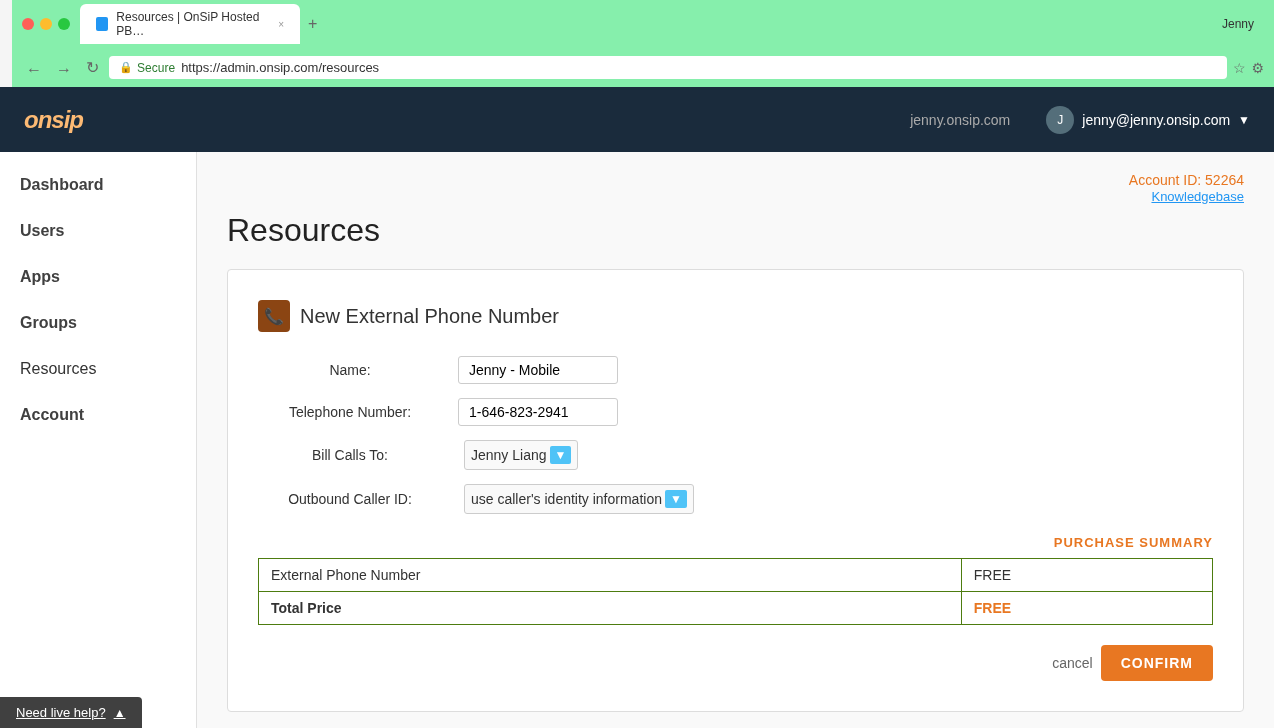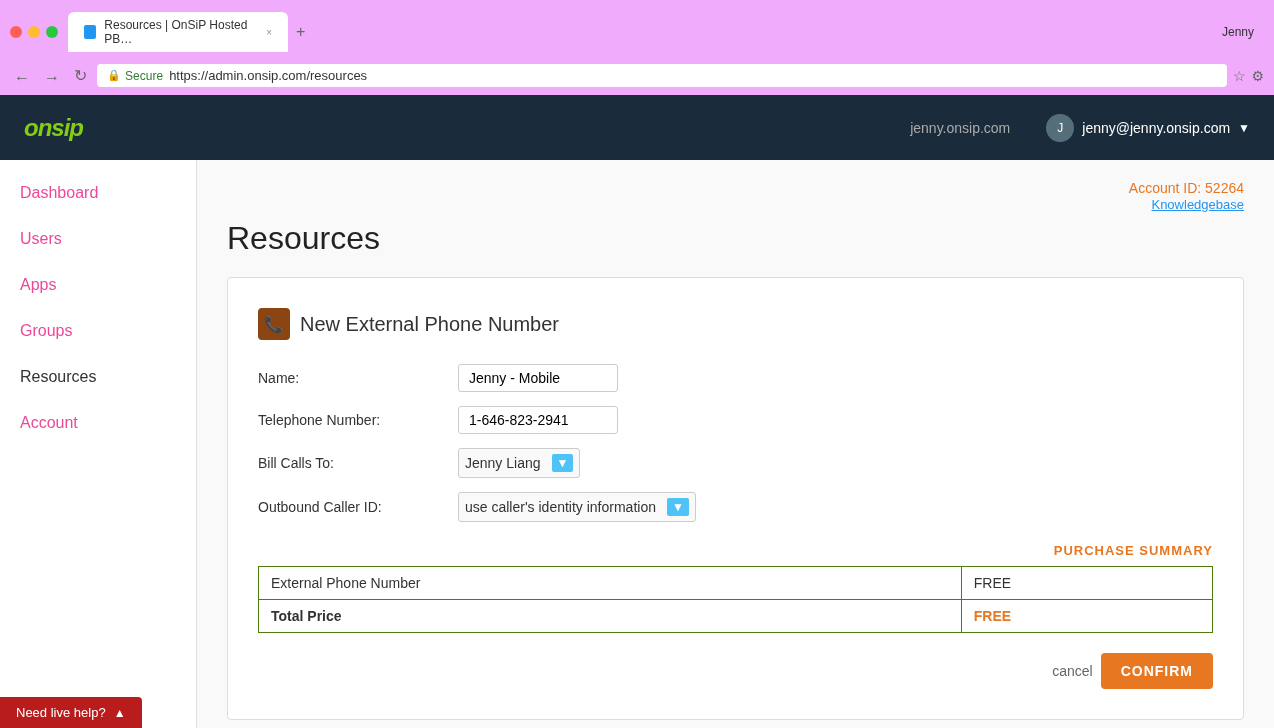--- a/index.html
+++ b/index.html
@@ -1,19 +1,19 @@
 <!DOCTYPE html>
 <html><head>
   <meta charset="utf-8">
   <style>
     * { margin: 0; padding: 0; box-sizing: border-box; }
     body { font-family: -apple-system, BlinkMacSystemFont, 'Segoe UI', Arial, sans-serif; font-size: 14px; background: #f5f5f5; color: #333; }
 
     
-    .browser-chrome { background: #f0abfc; padding: 12px 10px 0; }
+    .browser-chrome { background: #86efac; padding: 4px 10px 0; margin-left: 12px; }
     .browser-title-bar { display: flex; align-items: center; margin-bottom: 6px; }
     .browser-dots { display: flex; gap: 6px; margin-right: 10px; }
     .browser-dot { width: 12px; height: 12px; border-radius: 50%; }
     .browser-dot.red { background: #ff5f57; }
     .browser-dot.yellow { background: #febc2e; }
     .browser-dot.green { background: #28c840; }
     .browser-tab { background: #fff; border-radius: 6px 6px 0 0; padding: 6px 16px; font-size: 12px; color: #333; display: flex; align-items: center; gap: 8px; max-width: 220px; }
     .browser-tab-favicon { width: 14px; height: 14px; background: #2196F3; border-radius: 2px; }
     .browser-tab-close { margin-left: auto; color: #999; font-size: 10px; cursor: pointer; }
     .browser-new-tab { background: transparent; border: none; color: #666; font-size: 16px; cursor: pointer; padding: 0 8px; }
@@ -26,33 +26,33 @@
     .toolbar-actions { display: flex; gap: 6px; margin-left: auto; }
     .toolbar-icon { color: #666; font-size: 14px; cursor: pointer; }
     .user-label { font-size: 12px; color: #333; margin-left: auto; padding-right: 10px; }
 
     
     .app { display: flex; flex-direction: column; height: calc(728px - 68px); }
 
     
     .app-header { background: #1a2b3c; display: flex; align-items: center; padding: 0 24px; height: 65px; }
     .logo { color: #fff; font-size: 24px; font-weight: bold; font-style: italic; letter-spacing: -1px; }
-    .logo span { color: #84cc16; }
+    .logo span { color: #fdba74; }
     .header-right { margin-left: auto; display: flex; align-items: center; gap: 36px; }
     .account-domain { color: #aaa; font-size: 14px; }
     .user-menu { display: flex; align-items: center; gap: 8px; color: #fff; font-size: 14px; cursor: pointer; }
     .user-avatar { width: 28px; height: 28px; background: #546e7a; border-radius: 50%; display: flex; align-items: center; justify-content: center; color: #fff; font-size: 12px; }
     .chevron-down { color: #fff; font-size: 12px; }
 
     
     .app-body { display: flex; flex: 1; overflow: hidden; }
 
     
     .sidebar { width: 197px; background: #fff; border-right: 1px solid #e0e0e0; padding-top: 10px; flex-shrink: 0; }
-    .sidebar-item { padding: 14px 20px; font-size: 16px; color: #ec4899; cursor: pointer; display: block; text-decoration: none; }
+    .sidebar-item { padding: 14px 20px; font-size: 16px; color: #404040; cursor: pointer; display: block; text-decoration: none; font-weight: bold; }
     .sidebar-item.active { color: #333; font-weight: 500; }
 
     
     .main { flex: 1; overflow-y: auto; background: #f9f9f9; padding: 20px 30px; }
 
     
     .account-info { text-align: right; margin-bottom: 8px; }
     .account-id { font-size: 14px; color: #e87722; }
     .knowledgebase-link { color: #2196F3; font-size: 13px; text-decoration: underline; cursor: pointer; margin-top: 10px; }
 
@@ -61,41 +61,41 @@
 
     
     .form-card { background: #fff; border: 1px solid #ddd; border-radius: 4px; padding: 30px; margin-bottom: 20px; }
 
     .section-header { display: flex; align-items: center; gap: 10px; margin-bottom: 24px; }
     .section-icon { width: 32px; height: 32px; background: #8B4513; border-radius: 4px; display: flex; align-items: center; justify-content: center; }
     .section-icon-inner { color: #fff; font-size: 16px; }
     .section-title { font-size: 20px; color: #333; font-weight: 400; }
 
     .form-row { display: flex; align-items: center; margin-bottom: 14px; }
-    .form-label { width: 200px; text-align: left; padding-right: 16px; font-size: 14px; color: #333; font-weight: 500; }
+    .form-label { width: 200px; text-align: center; padding-right: 16px; font-size: 14px; color: #333; font-weight: 500; }
     .form-input { border: 1px solid #ccc; border-radius: 3px; padding: 5px 10px; font-size: 14px; width: 160px; outline: none; }
-    .form-select { border: 1px solid #ccc; border-radius: 3px; padding: 5px 6px; font-size: 14px; background: #f9f9f9; cursor: pointer; display: flex; align-items: center; gap: 11px; }
+    .form-select { border: 1px solid #ccc; border-radius: 3px; padding: 5px 6px; font-size: 14px; background: #f9f9f9; cursor: pointer; display: flex; align-items: center; gap: 3px; margin-left: 6px; }
     .select-text { font-size: 14px; color: #333; }
     .select-arrow { background: #4fc3f7; border-radius: 2px; color: #fff; padding: 2px 5px; font-size: 12px; cursor: pointer; }
 
     
     .purchase-summary { margin-top: 21px; }
     .purchase-summary-title { color: #e87722; font-size: 13px; font-weight: bold; text-align: right; margin-bottom: 8px; letter-spacing: 1px; }
     .summary-table { width: 100%; border-collapse: collapse; }
     .summary-table td { padding: 8px 12px; font-size: 14px; border: 1px solid #4d7c0f; }
     .summary-table .total-row td { font-weight: bold; }
     .price-free { color: #e87722; font-weight: bold; }
 
     
     .action-row { display: flex; justify-content: flex-end; align-items: center; gap: 8px; margin-top: 20px; }
     .cancel-link { color: #666; font-size: 14px; cursor: pointer; text-decoration: none; }
     .confirm-btn { background: #e87722; color: #fff; border: none; border-radius: 4px; padding: 10px 20px; font-size: 14px; font-weight: bold; cursor: pointer; letter-spacing: 1px; }
 
     
-    .live-help { position: fixed; bottom: 0; left: 0; background: #b91c1c; color: #fff; padding: 8px 16px; font-size: 13px; cursor: pointer; display: flex; align-items: center; gap: 8px; border-radius: 0 4px 0 0; }
+    .live-help { position: fixed; bottom: 0; left: 0; background: #404040; color: #fff; padding: 8px 16px; font-size: 13px; cursor: pointer; display: flex; align-items: center; gap: 8px; border-radius: 0 4px 0 0; text-decoration: underline; }
     .live-help-chevron { font-size: 12px; }
   </style>
 </head>
 <body>
 
 <div class="browser-chrome">
   <div class="browser-title-bar">
     <div class="browser-dots">
       <div class="browser-dot red"></div>
       <div class="browser-dot yellow"></div>

